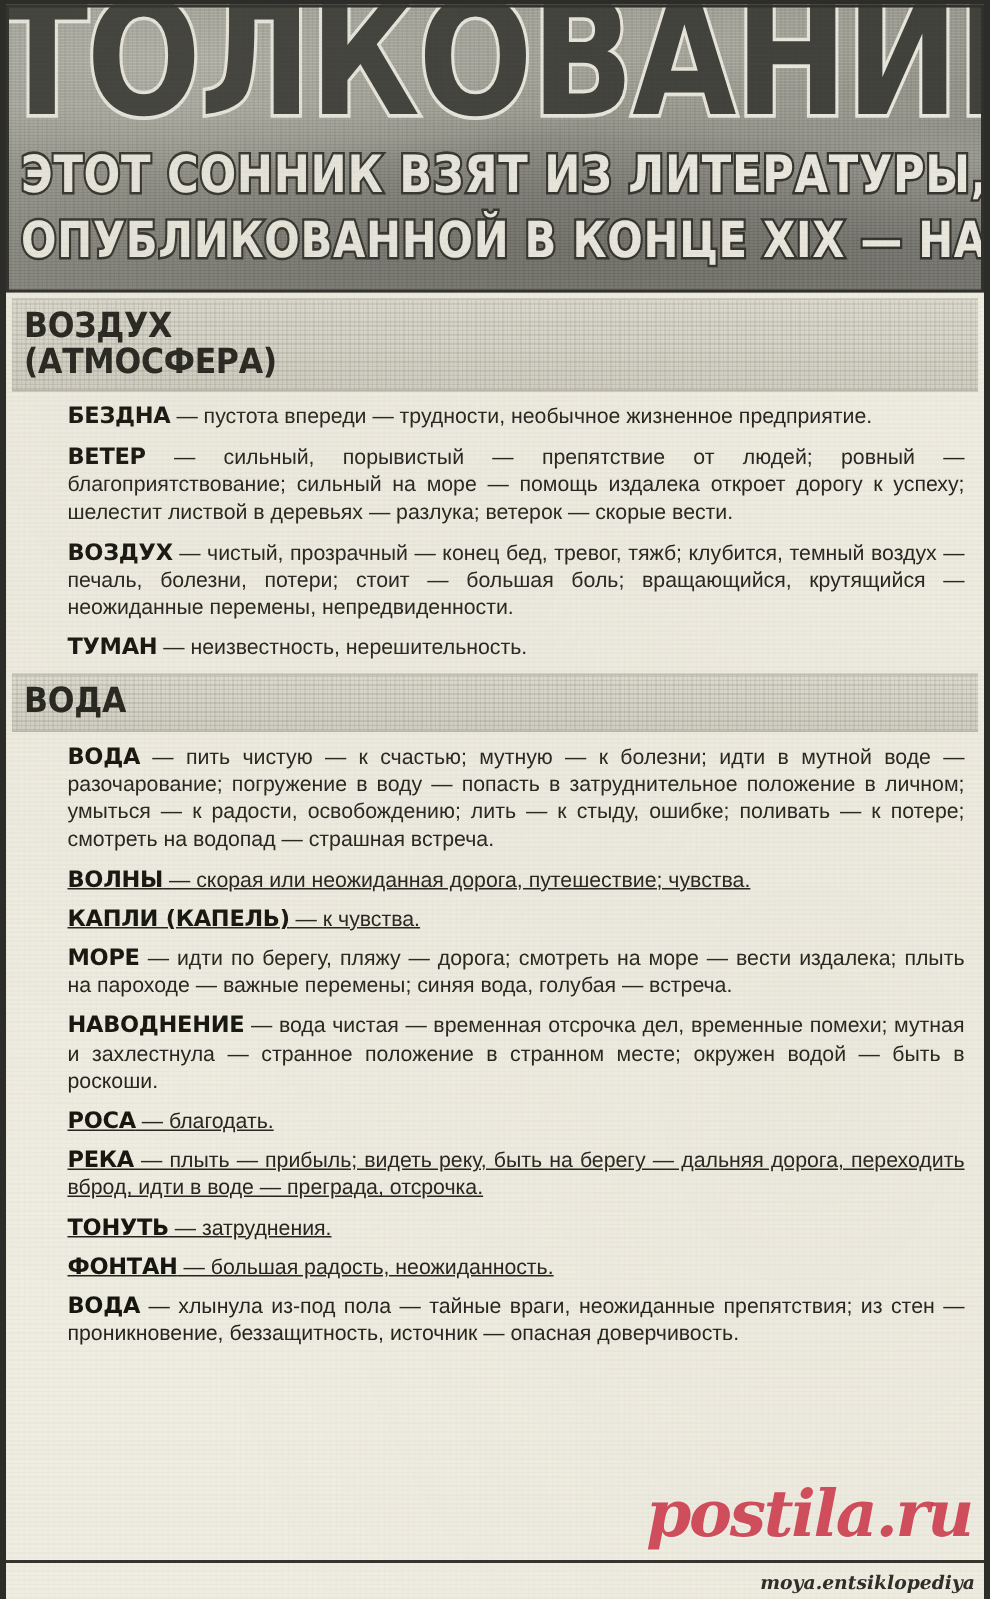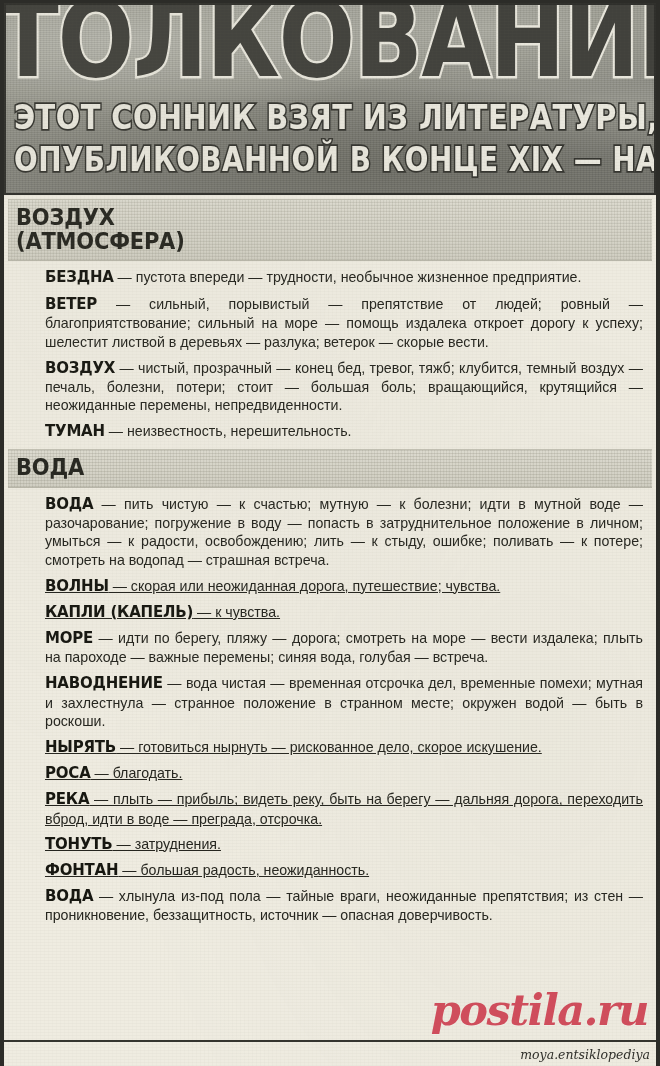--- a/index.html
+++ b/index.html
@@ -173,21 +173,21 @@
     text-shadow: 0 1px 0 rgba(255,255,255,.22);
     pointer-events: none;
     white-space: nowrap;
   }
   .footer-mark {
     position: absolute;
     right: 10px;
     bottom: 4px;
     z-index: 9;
     font-family: "DejaVu Serif", serif;
-    font-weight: 400;
+    font-weight: 700;
     font-style: italic;
     font-size: 12.5px;
     color: #2f2f2a;
     white-space: nowrap;
   }
   .bottom-rule {
     position:absolute; left:4px; right:4px; bottom:24px; height:2px;
     background:#35352f; z-index:7;
   }
 </style>
@@ -223,21 +223,20 @@
 
     <div class="section-head">
       <span class="line">ВОДА</span>
     </div>
     <div class="entries">
       <p class="entry"><span class="term">ВОДА</span><span> — пить чистую — к счастью; мутную — к болезни; идти в мутной воде — разочарование; погружение в воду — попасть в затруднительное положение в личном; умыться — к радости, освобождению; лить — к стыду, ошибке; поливать — к потере; смотреть на водопад — страшная встреча.</span></p>
       <p class="entry entry-compact"><span class="term">ВОЛНЫ</span><span> — скорая или неожиданная дорога, путешествие; чувства.</span></p>
       <p class="entry entry-compact"><span class="term">КАПЛИ (КАПЕЛЬ)</span><span> — к чувства.</span></p>
       <p class="entry"><span class="term">МОРЕ</span><span> — идти по берегу, пляжу — дорога; смотреть на море — вести издалека; плыть на пароходе — важные перемены; синяя вода, голубая — встреча.</span></p>
       <p class="entry"><span class="term">НАВОДНЕНИЕ</span><span> — вода чистая — временная отсрочка дел, временные помехи; мутная и захлестнула — странное положение в странном месте; окружен водой — быть в роскоши.</span></p>
-      <p class="entry entry-compact"><span class="term">НЫРЯТЬ</span><span> — готовиться нырнуть — рискованное дело, скорое искушение.</span></p>
       <p class="entry entry-compact"><span class="term">РОСА</span><span> — благодать.</span></p>
       <p class="entry entry-compact"><span class="term">РЕКА</span><span> — плыть — прибыль; видеть реку, быть на берегу — дальняя дорога, переходить вброд, идти в воде — преграда, отсрочка.</span></p>
       <p class="entry entry-compact"><span class="term">ТОНУТЬ</span><span> — затруднения.</span></p>
       <p class="entry entry-compact"><span class="term">ФОНТАН</span><span> — большая радость, неожиданность.</span></p>
       <p class="entry"><span class="term">ВОДА</span><span> — хлынула из-под пола — тайные враги, неожиданные препятствия; из стен — проникновение, беззащитность, источник — опасная доверчивость.</span></p>
     </div>
 
   </div>
 
   <div class="bottom-rule"></div>

